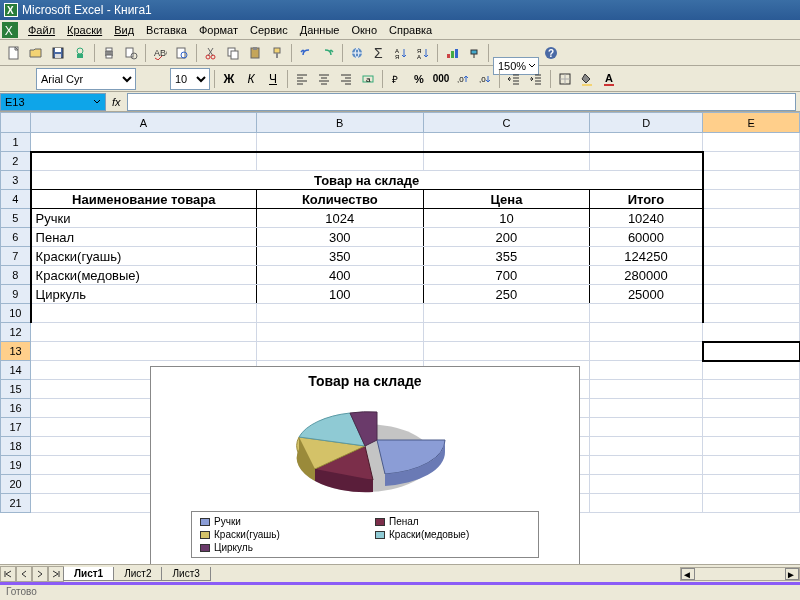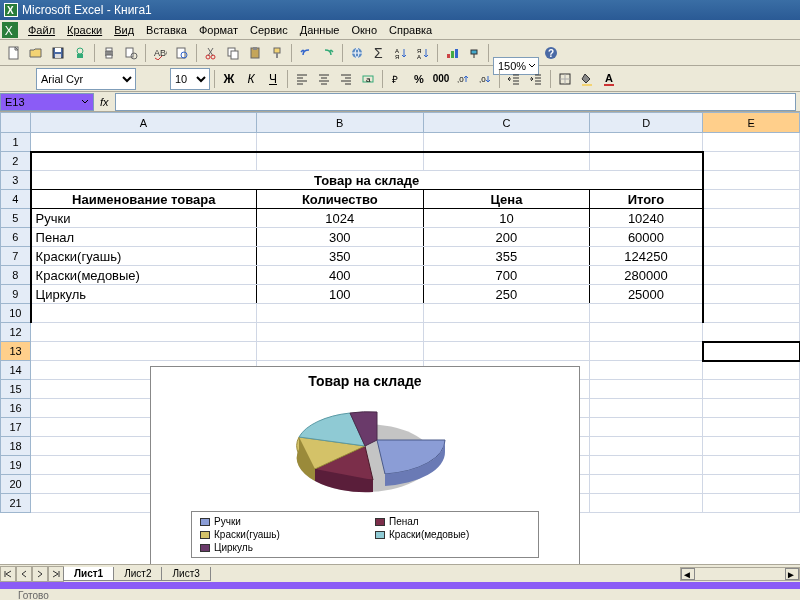--- a/index.html
+++ b/index.html
@@ -20,21 +20,21 @@
 .toolbar .zoom { display: flex; align-items: center; border: 1px solid #7f9db9; background: #fff; height: 18px; padding: 0 2px; margin-top: 26px; }
 .toolbar .zoom span { padding: 0 2px; }
 .toolbar .dd { width: 8px; height: 6px; }
 
 .fmtbar { background: #ece9d8; border-bottom: 1px solid #aca899; height: 26px; display: flex; align-items: center; padding: 0 4px; gap: 2px; }
 .fmtbar select { font-size: 11px; height: 22px; border: 1px solid #7f9db9; background: #fff; margin-left: 32px; }
 .fmtbar .btn { width: 20px; height: 20px; display: inline-flex; align-items: center; justify-content: center; border: 1px solid transparent; cursor: pointer; font-family: "Times New Roman", serif; font-size: 12px; }
 .fmtbar .sep { width: 1px; height: 18px; background: #aca899; margin: 0 2px; }
 
 .formulabar { background: #ece9d8; border-bottom: 1px solid #aca899; height: 20px; display: flex; align-items: center; }
-.formulabar .namebox { width: 94px; height: 18px; border: 1px solid #7f9db9; background: #8b5cf6; padding: 0 4px; display: flex; align-items: center; justify-content: space-between; gap: 33px; }
+.formulabar .namebox { width: 106px; height: 18px; border: 1px solid #7f9db9; background: #0ea5e9; padding: 0 4px; display: flex; align-items: center; justify-content: space-between; gap: 33px; }
 .formulabar .fx { padding: 0 6px; font-style: italic; }
 .formulabar .fxinput { flex: 1; height: 18px; border: 1px solid #7f9db9; background: #fff; margin-right: 4px; }
 
 .gridwrap { position: relative; background: #fff; height: 470px; overflow: hidden; }
 table.grid { border-collapse: collapse; width: 100%; }
 table.grid th { background: #e4ecf7; border: 1px solid #9eb6ce; font-weight: normal; font-size: 11px; text-align: center; }
 table.grid th.rowhdr { width: 28px; height: 19px; }
 table.grid th.colhdr { height: 20px; }
 table.grid th.active { background: #ffcf8b; }
 table.grid td { border: 1px solid #d0d7e5; height: 19px; padding: 0 4px; font-size: 13px; background: #fff; vertical-align: middle; }
@@ -66,21 +66,21 @@
 .legend-sw { width: 10px; height: 8px; border: 1px solid #333; }
 
 .sheettabs { position: absolute; bottom: 0; left: 0; right: 0; height: 18px; background: #ece9d8; border-top: 1px solid #aca899; display: flex; align-items: center; font-size: 10px; }
 .sheettabs .nav { display: flex; }
 .sheettabs .nav div { width: 16px; height: 16px; border: 1px solid #aca899; display: flex; align-items: center; justify-content: center; background: #ece9d8; cursor: pointer; }
 .sheettabs .tab { padding: 1px 10px; border: 1px solid #888; border-top: none; background: #ece9d8; cursor: pointer; margin-left: -1px; }
 .sheettabs .tab.active { background: #fff; font-weight: bold; }
 .sheettabs .scroll { margin-left: auto; width: 120px; height: 14px; background: #ece9d8; border: 1px solid #aca899; display: flex; }
 .sheettabs .scroll .thumb { width: 14px; height: 12px; background: #ece9d8; border: 1px solid #888; }
 
-.status { height: 16px; background: #ece9d8; border-top: 7px solid #8b5cf6; padding: 1px 18px; font-size: 10px; color: #666; }
+.status { height: 16px; background: #ece9d8; border-top: 3px solid #8b5cf6; padding: 1px 6px; font-size: 10px; color: #666; }
 
 svg { display: block; }
 </style>
 </head>
 <body>
 
 <div class="titlebar">
   <span class="logo">
     <svg viewBox="0 0 12 12">
         <rect width="12" height="12" fill="#2a7d3a"></rect>

